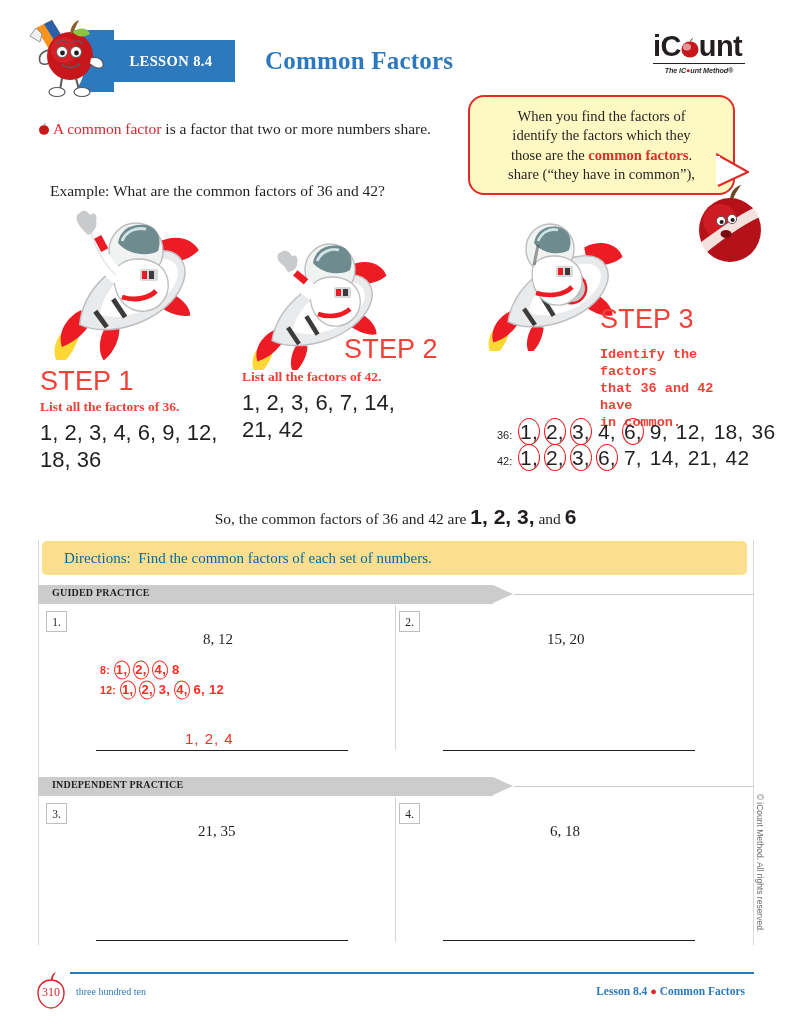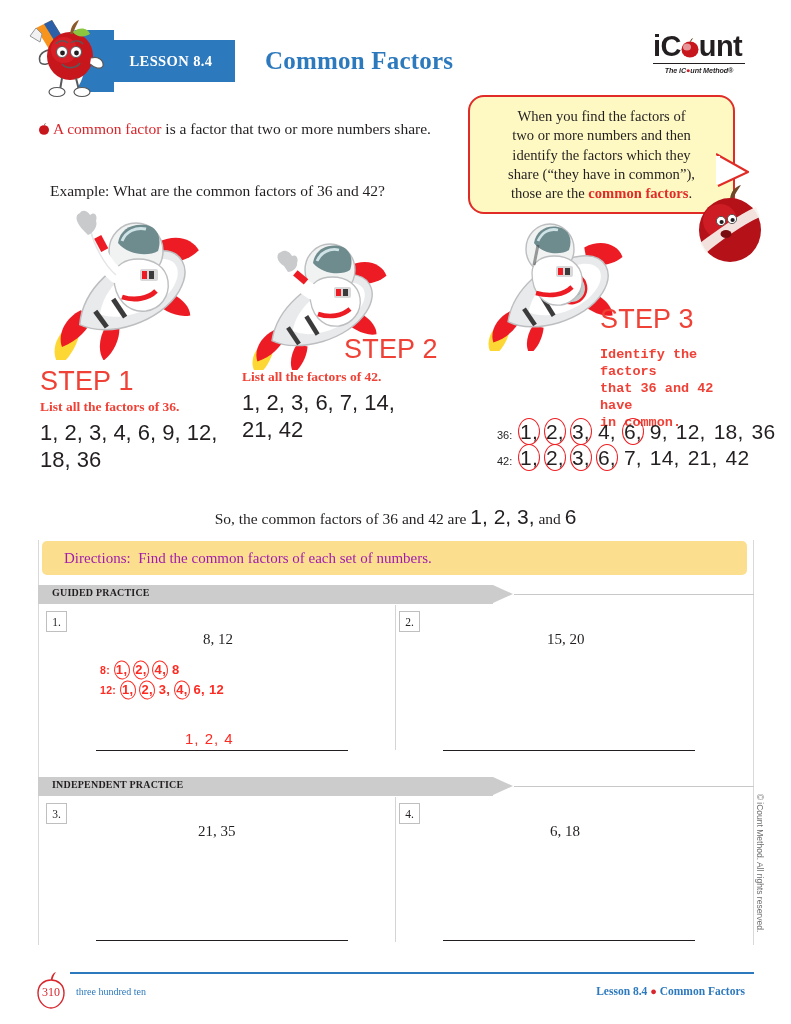--- a/index.html
+++ b/index.html
@@ -90,30 +90,30 @@
   .s3row .nums .n.circ::before{
     content:"";position:absolute;left:50%;top:50%;
     width:20px;height:25px;transform:translate(-50%,-52%);
     border:1.7px solid #ed2024;border-radius:50%;
   }
 
   
   .conclusion{
     position:absolute;left:0;top:505px;width:791px;text-align:center;font-size:15.5px;
   }
-  .conclusion .big{font-family:"Liberation Sans",sans-serif;font-size:21px;font-weight:400;}
+  .conclusion .big{font-family:"Liberation Sans",sans-serif;font-size:21px;font-weight:700;}
 
   
   .worksheet{position:absolute;left:38px;top:540px;width:716px;height:405px;
     border-left:1px solid #d9d9d9;border-right:1px solid #d9d9d9;box-sizing:border-box;}
   .directions{
     position:absolute;left:42px;top:541px;width:705px;height:34px;
     background:#fbdf8f;border-radius:5px;
     display:flex;align-items:center;box-sizing:border-box;padding-left:22px;
-    font-size:15px;color:#a21caf;
+    font-size:15px;color:#0369a1;
   }
   .sec-band{position:absolute;height:19px;}
   .sec-band .fill{
     position:absolute;left:0;top:0;height:19px;background:#cccccc;
   }
   .sec-band .arrow{
     position:absolute;top:0;width:0;height:0;
     border-top:9.5px solid transparent;border-bottom:9.5px solid transparent;
     border-left:20px solid #cccccc;
   }
@@ -225,24 +225,23 @@
     <svg class="bullet-apple" viewBox="0 0 12 12">
       <ellipse cx="6" cy="7" rx="5" ry="4.8" fill="#c8161d"></ellipse>
       <path d="M6 2.4 C6.2 1 7 .4 8 0 C7.2 1.2 6.6 1.9 6.4 2.6 Z" fill="#6d4726"></path>
     </svg><span class="term">A common factor</span><span> is a factor that two or more numbers share.</span>
   </div>
 
   <div class="example">Example: What are the common factors of 36 and 42?</div>
 
   <div class="bubble">
     <div>When you find the factors of</div>
-    <div>two or more numbers and then</div>
     <div>identify the factors which they</div>
+    <div><span>those are the </span><span class="hl">common factors</span><span>.</span></div>
     <div>share (“they have in common”),</div>
-    <div><span>those are the </span><span class="hl">common factors</span><span>.</span></div>
   </div>
   <svg class="bubble-tail" viewBox="0 0 34 40">
     <path d="M0 2 L32 20 L2 34" fill="#ffffff" stroke="#e12b26" stroke-width="2.1" stroke-linejoin="round"></path>
     <rect x="-2" y="4" width="6" height="28" fill="#ffffff"></rect>
   </svg>
 
   <svg class="apple-char" viewBox="0 0 72 80">
     <path d="M36 14 C37 6 41 2 47 0 C43 6 40 10 39 15 Z" fill="#6d4726"></path>
     <ellipse cx="36" cy="45" rx="31" ry="32" fill="#b41118"></ellipse>
     <ellipse cx="26" cy="36" rx="17" ry="17" fill="#d62027" opacity=".75"></ellipse>

